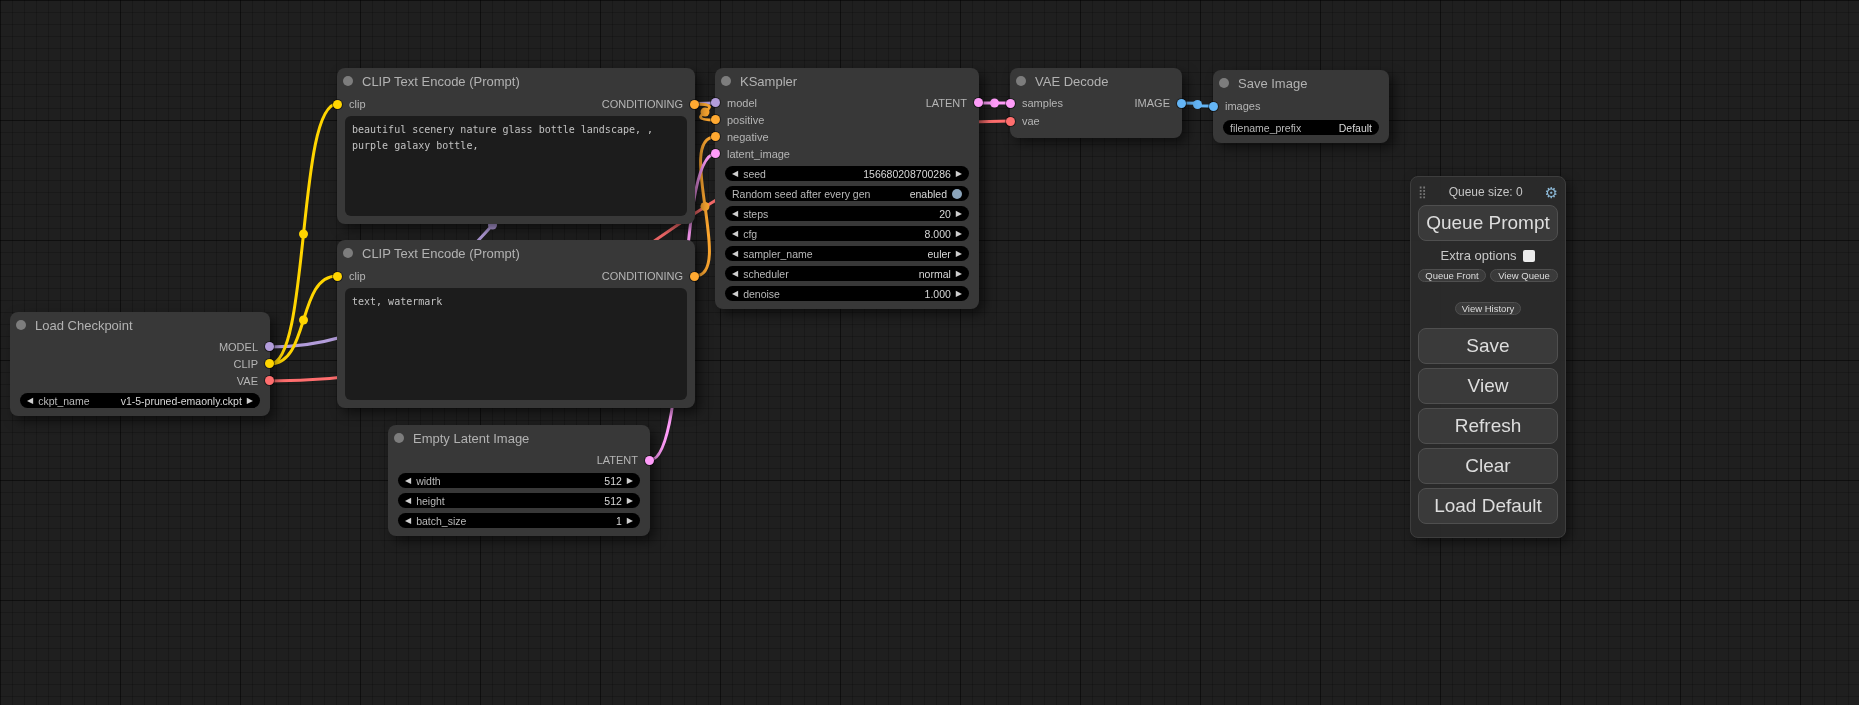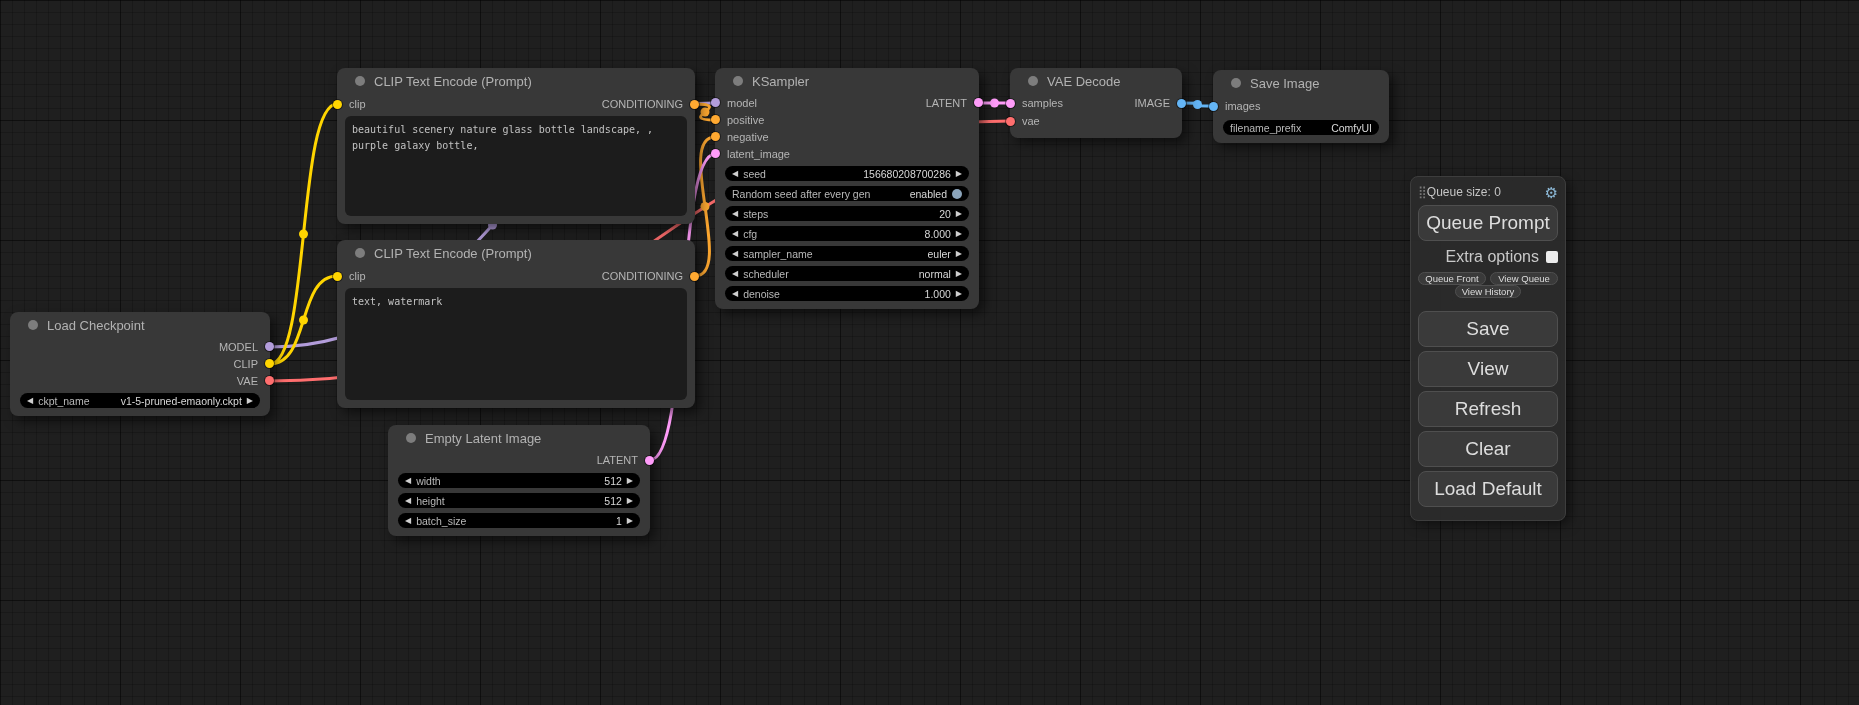--- a/index.html
+++ b/index.html
@@ -10,21 +10,21 @@
     background-image:
       linear-gradient(rgba(0,0,0,0.38) 1px, transparent 1px),
       linear-gradient(90deg, rgba(0,0,0,0.38) 1px, transparent 1px),
       linear-gradient(rgba(0,0,0,0.20) 1px, transparent 1px),
       linear-gradient(90deg, rgba(0,0,0,0.20) 1px, transparent 1px);
     background-size:120px 120px,120px 120px,12px 12px,12px 12px;}
   #wires{position:absolute;left:0;top:0;}
 
   .node{position:absolute;background:#383838;border-radius:8px;
     box-shadow:5px 5px 12px rgba(0,0,0,.55);color:#b5b5b5;padding-bottom:8px;}
-  .node-title{height:26px;display:flex;align-items:center;padding:0 18px;
+  .node-title{height:26px;display:flex;align-items:center;padding:0 6px;
     font-size:13px;color:#b2b2b2;cursor:default;white-space:nowrap;}
   .title-dot{width:10px;height:10px;border-radius:50%;background:#7d7d7d;margin-right:9px;flex:none;}
   .spacer{flex:1;}
   .slot-row{display:flex;align-items:center;height:17px;font-size:11px;white-space:nowrap;}
   .slot-row.tall{height:20px;}
   .slot-row.t18{height:18px;}
   .slot-dot{width:9px;height:9px;border-radius:50%;background:var(--c,#888);flex:none;
     box-shadow:0 0 0 1px rgba(0,0,0,.45);}
   .slot-dot.in{margin-left:-4px;margin-right:7px;}
   .slot-dot.out{margin-right:-4px;margin-left:7px;}
@@ -41,30 +41,30 @@
   textarea.prompt{display:block;margin:2px 8px 0;width:calc(100% - 16px);background:#1c1c1c;
     border:none;border-radius:6px;color:#c2c2c2;font-family:"DejaVu Sans Mono",monospace;
     font-size:10px;line-height:1.55;padding:6px 7px;resize:none;outline:none;}
 
   .queue-panel{position:absolute;left:1410px;top:176px;width:156px;
     background:rgba(43,43,43,.96);border:1px solid #3d3d3d;border-radius:8px;
     padding:5px 7px 9px;display:flex;flex-direction:column;color:#ccc;
     box-shadow:4px 4px 12px rgba(0,0,0,.5);}
   .qp-header{display:flex;align-items:center;height:20px;margin-bottom:3px;}
   .drag-handle{color:#777;font-size:12px;cursor:move;line-height:1;}
-  .qp-title{flex:1;font-size:12px;color:#c5c5c5;}
+  .qp-title{flex:1;text-align:center;font-size:12px;color:#c5c5c5;}
   .gear-icon{font-size:15px;color:var(--c,#8CB8D6);cursor:pointer;line-height:1;}
   .qp-btn{background:#3a3a3a;border:1px solid #4f4f4f;border-radius:8px;color:#dddddd;
     font-family:"Liberation Sans",sans-serif;cursor:pointer;display:block;}
   .qp-btn.big{height:36px;font-size:19px;width:100%;margin-bottom:4px;}
   .qp-btn.small{height:13px;font-size:9.5px;border-radius:7px;padding:0 6px;line-height:1;}
-  .extra-row{display:flex;align-items:center;justify-content:flex-end;gap:7px;
-    font-size:16px;color:#c9c9c9;margin:3px 0 6px;}
+  .extra-row{display:flex;align-items:center;justify-content:center;gap:7px;
+    font-size:13px;color:#c9c9c9;margin:3px 0 6px;}
   .checkbox{width:12px;height:12px;background:#ececec;border-radius:2px;cursor:pointer;flex:none;}
-  .two-col{display:flex;gap:4px;margin-bottom:0;}
+  .two-col{display:flex;gap:4px;margin-bottom:20px;}
   .two-col .qp-btn{flex:1;}
   .center-row{display:flex;justify-content:center;margin-bottom:2px;}
   .big-col{margin-top:11px;}
 </style>
 </head>
 <body>
 
 <div id="canvas">
   <svg id="wires" width="1859" height="705">
       <path d="M 270 347 C 492.5 347 492.5 103 715 103" stroke="#B39DDB" stroke-width="3" fill="none" stroke-linecap="round"></path>
@@ -283,21 +283,21 @@
       <span>Save Image</span>
     </div>
     <div class="slot-row tall">
       <span class="slot-dot in" style="--c: #64B5F6;"></span>
       <span class="slot-label">images</span>
     </div>
     <div class="widgets">
       <div class="widget">
         <span class="wlabel">filename_prefix</span>
         <span class="spacer"></span>
-        <span class="wvalue">ComfyUI</span>
+        <span class="wvalue">Default</span>
       </div>
     </div>
   </div>
 
   <div class="queue-panel">
     <div class="qp-header">
       <span class="drag-handle">⣿</span>
       <span class="qp-title">Queue size: 0</span>
       <span class="gear-icon" style="--c: #8CB8D6;">⚙</span>
     </div>

